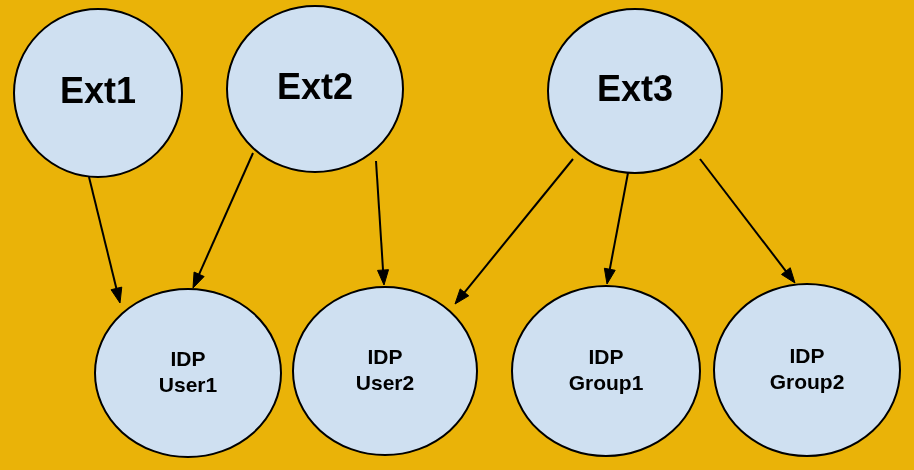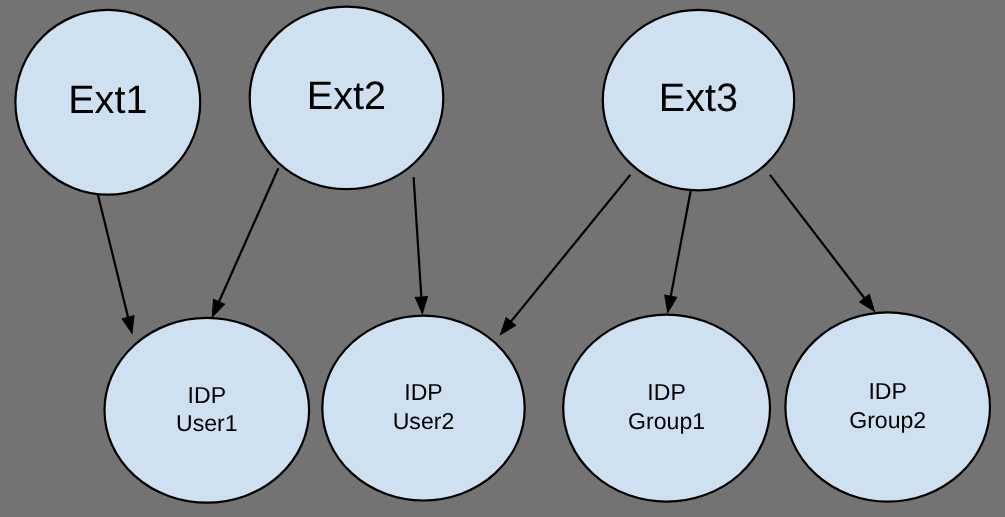--- a/index.html
+++ b/index.html
@@ -8,22 +8,23 @@
     padding: 0;
     background: #ffffff;
   }
   body {
     font-family: "Liberation Sans", sans-serif;
   }
   #diagram-canvas {
     position: relative;
     width: 914px;
     height: 470px;
-    background: #737373;
+    background: #eab308;
     overflow: hidden;
+    font-weight: bold;
   }
   #graph-svg {
     position: absolute;
     left: 0;
     top: 0;
     width: 914px;
     height: 470px;
     display: block;
   }
   .node-ellipse {

